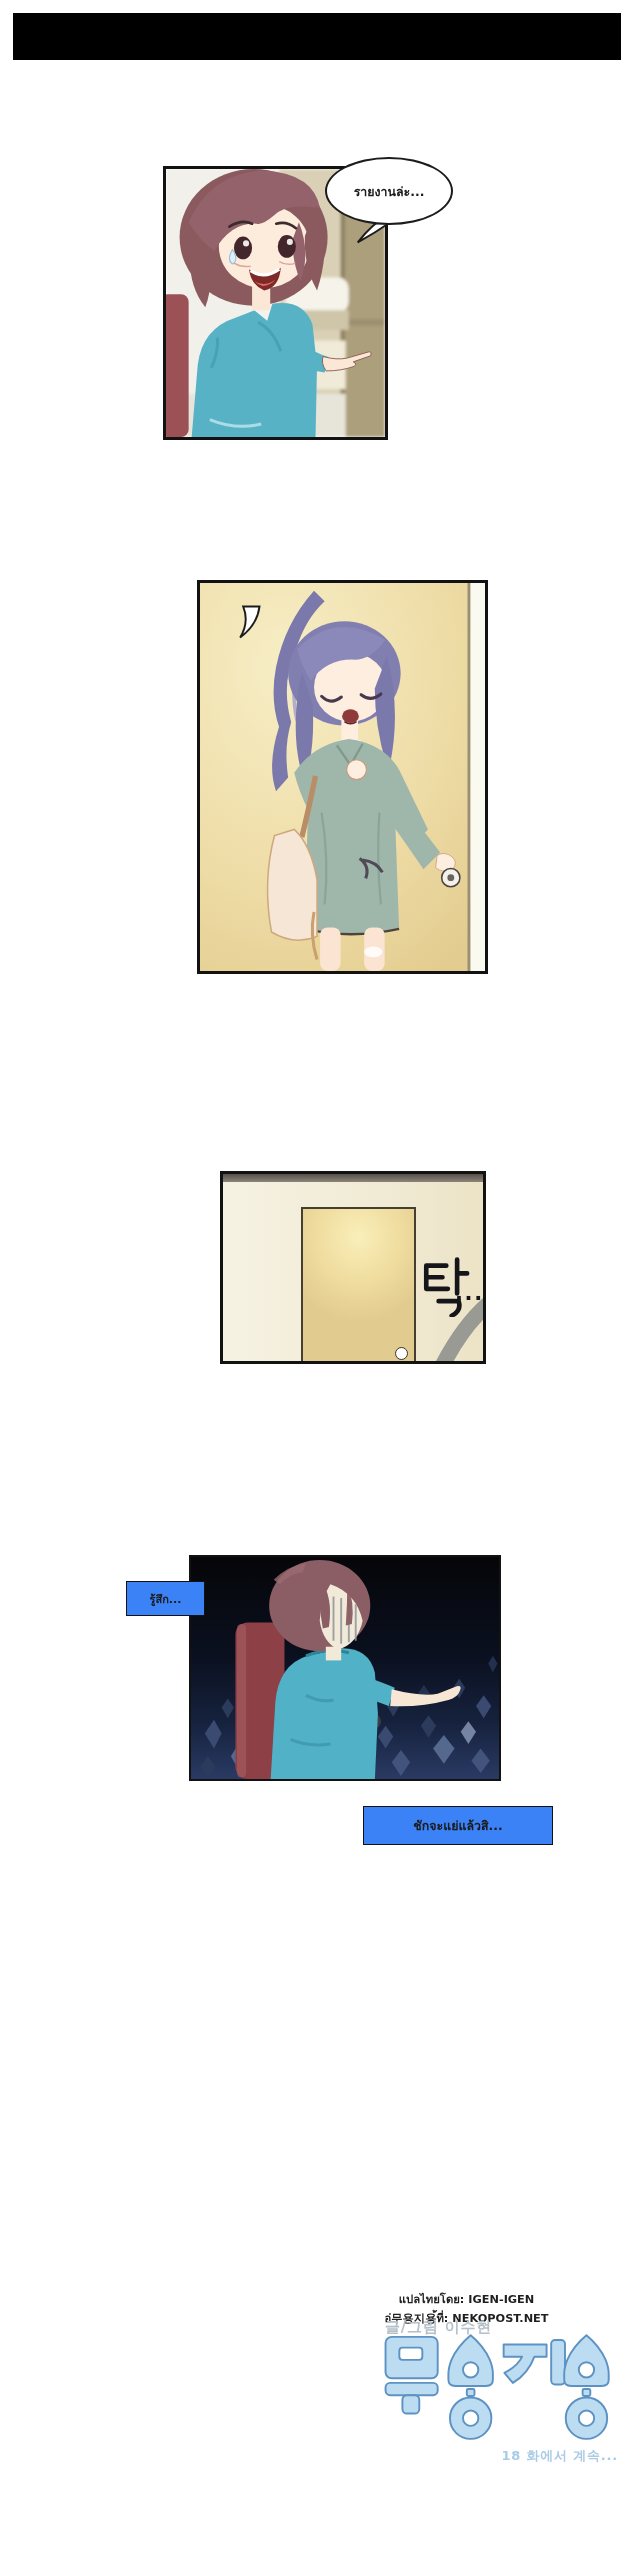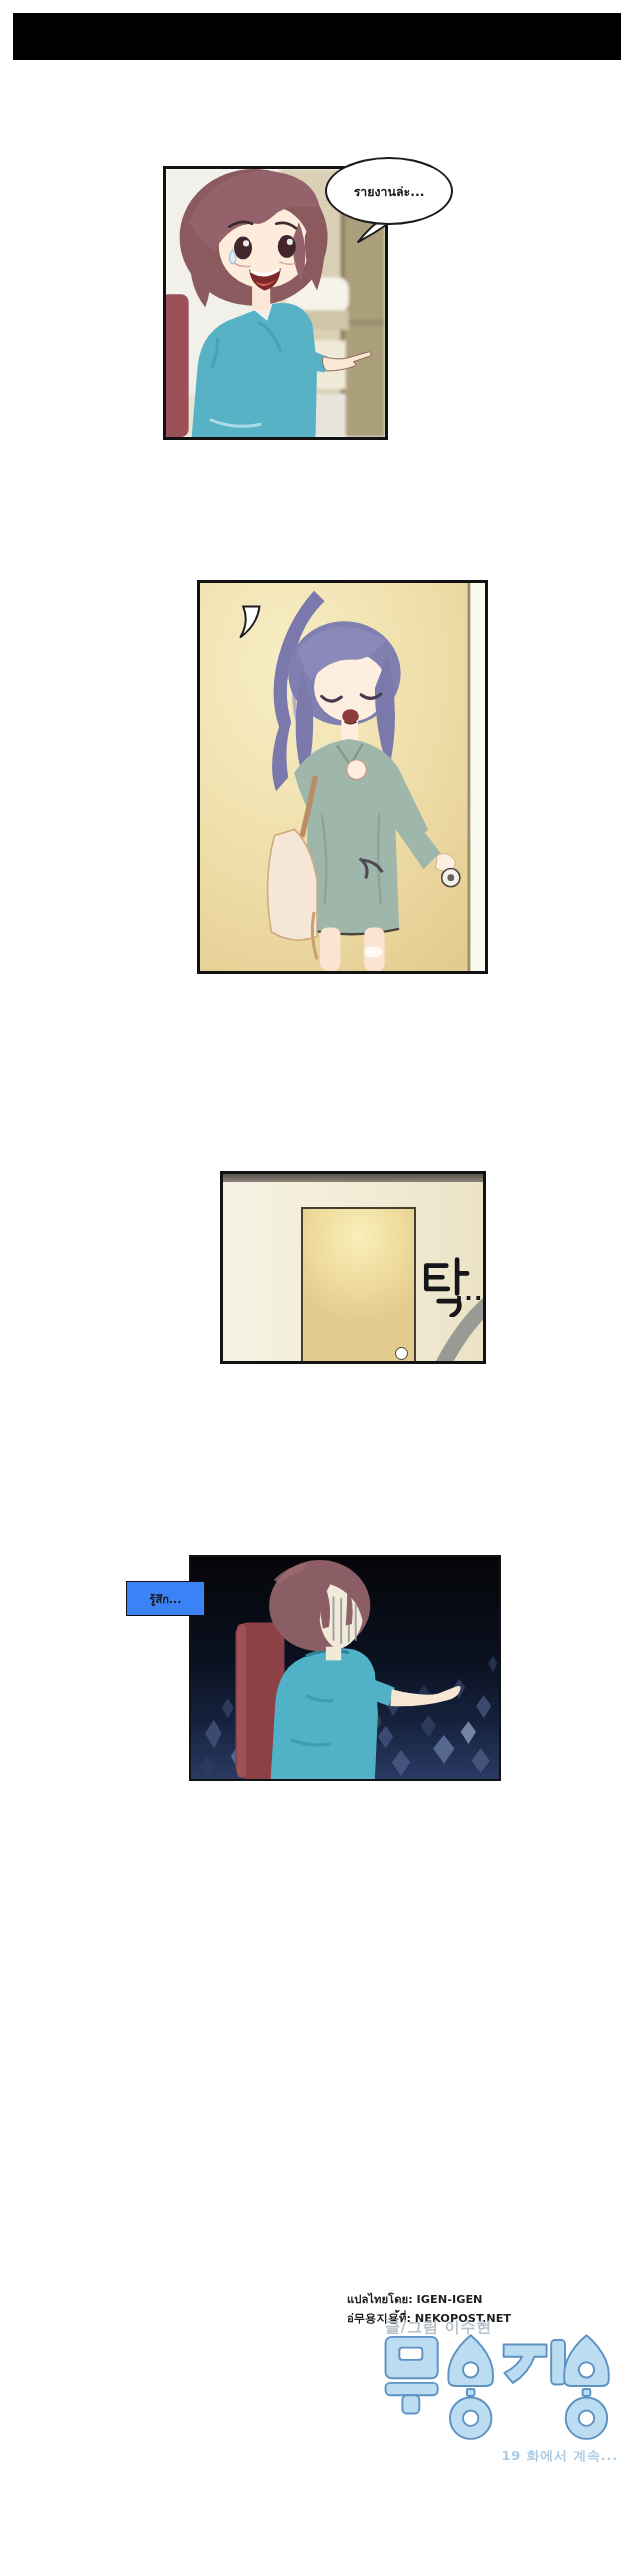--- a/index.html
+++ b/index.html
@@ -41,21 +41,21 @@
   .bubble-tail{position:absolute;z-index:2;}
   .tail-1{left:343px;top:200px;width:36px;height:31px;}
   .tail-2{left:224px;top:592px;width:26.4px;height:34px;}
 
   .caption{position:absolute;background:#3b82f6;border:1.6px solid #121212;z-index:3;
            display:flex;align-items:center;justify-content:center;text-align:center;font-weight:600;}
   .caption-1{left:113px;top:1568px;width:77px;height:33px;font-size:11px;}
   .caption-2{left:350px;top:1793px;width:188px;height:37px;font-size:12.4px;}
 
   
-  .credits{position:absolute;left:334px;top:2277px;width:239px;text-align:left;
+  .credits{position:absolute;left:334px;top:2277px;width:239px;text-align:center;
            font-size:11.3px;font-weight:700;line-height:1.7;color:#1f1f1f;}
   .author{position:absolute;left:372px;top:2305px;font-size:15px;color:#b6c0c9;
           letter-spacing:0.8px;font-weight:600;}
   .logo{position:absolute;left:371px;top:2320px;width:227px;height:109px;}
   .logo svg{display:block;width:100%;height:100%;}
   .logo-overlay{position:absolute;left:0;top:0;width:100%;height:100%;overflow:hidden;
           color:transparent;font-size:65px;line-height:109px;text-align:center;font-weight:700;}
   .continue{position:absolute;left:420px;top:2434px;width:185px;text-align:right;
           font-size:13px;color:#a9cbe5;letter-spacing:0.8px;font-weight:600;}
 </style>
@@ -238,20 +238,23 @@
         <path d="M168,28 Q186,52 180,92 L172,94 Q166,60 168,28 Z" fill="#8a5e64"></path>
         <path d="M204,36 Q214,60 210,88 L202,90 Q204,62 204,36 Z" fill="#8a5e64" opacity="0.95"></path>
         <path d="M108,30 Q126,12 150,8 L146,20 Q128,22 116,36 Z" fill="#9a6c70" opacity="0.8"></path>
         <rect x="176" y="118" width="20" height="18" fill="#f2ead9"></rect>
       </g>
     </svg>
   </div>
   <div class="caption caption-1">
     <span>รู้สึก...</span>
   </div>
+  <div class="caption caption-2">
+    <span>ชักจะแย่แล้วสิ...</span>
+  </div>
 
   <div class="credits">
     <div>แปลไทยโดย: IGEN-IGEN</div>
     <div>อ่무용지용้ที่: NEKOPOST.NET</div>
   </div>
   <div class="author">글/그림 이수현</div>
 
   <div class="logo">
     <svg viewBox="0 0 296 140">
       <g fill="#bcdcf2" stroke="#5d92c2" stroke-width="2.5" stroke-linejoin="round">
@@ -269,16 +272,16 @@
         <path d="M264,2 Q247,16 239,34 Q235,44 235,52 L235,60 Q235,68 244,68 L284,68 Q293,68 293,60 L293,52 Q293,44 289,34 Q281,16 264,2 Z"></path>
         <circle cx="264" cy="47" r="10" fill="#ffffff"></circle>
         <rect x="259" y="72" width="10" height="9" rx="2"></rect>
         <circle cx="264" cy="110" r="27"></circle>
         <circle cx="264" cy="110" r="10" fill="#ffffff"></circle>
       </g>
     </svg>
     <span class="logo-overlay">무용지용</span>
   </div>
 
-  <div class="continue">19 화에서 계속...</div>
+  <div class="continue">18 화에서 계속...</div>
 
 </div>
 
 
 </body></html>

